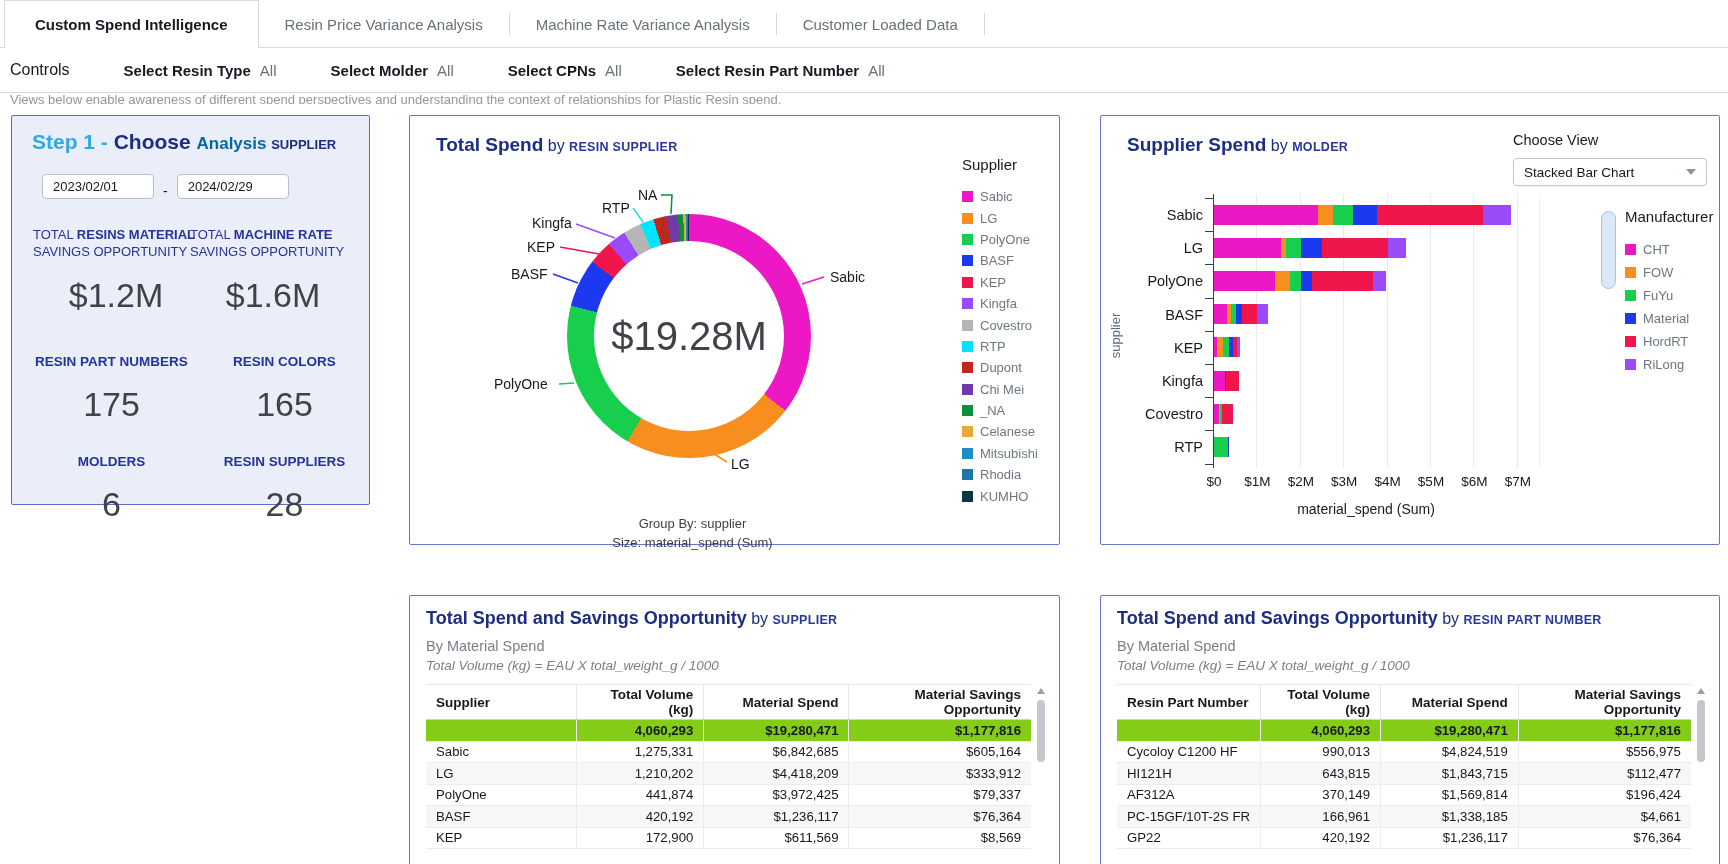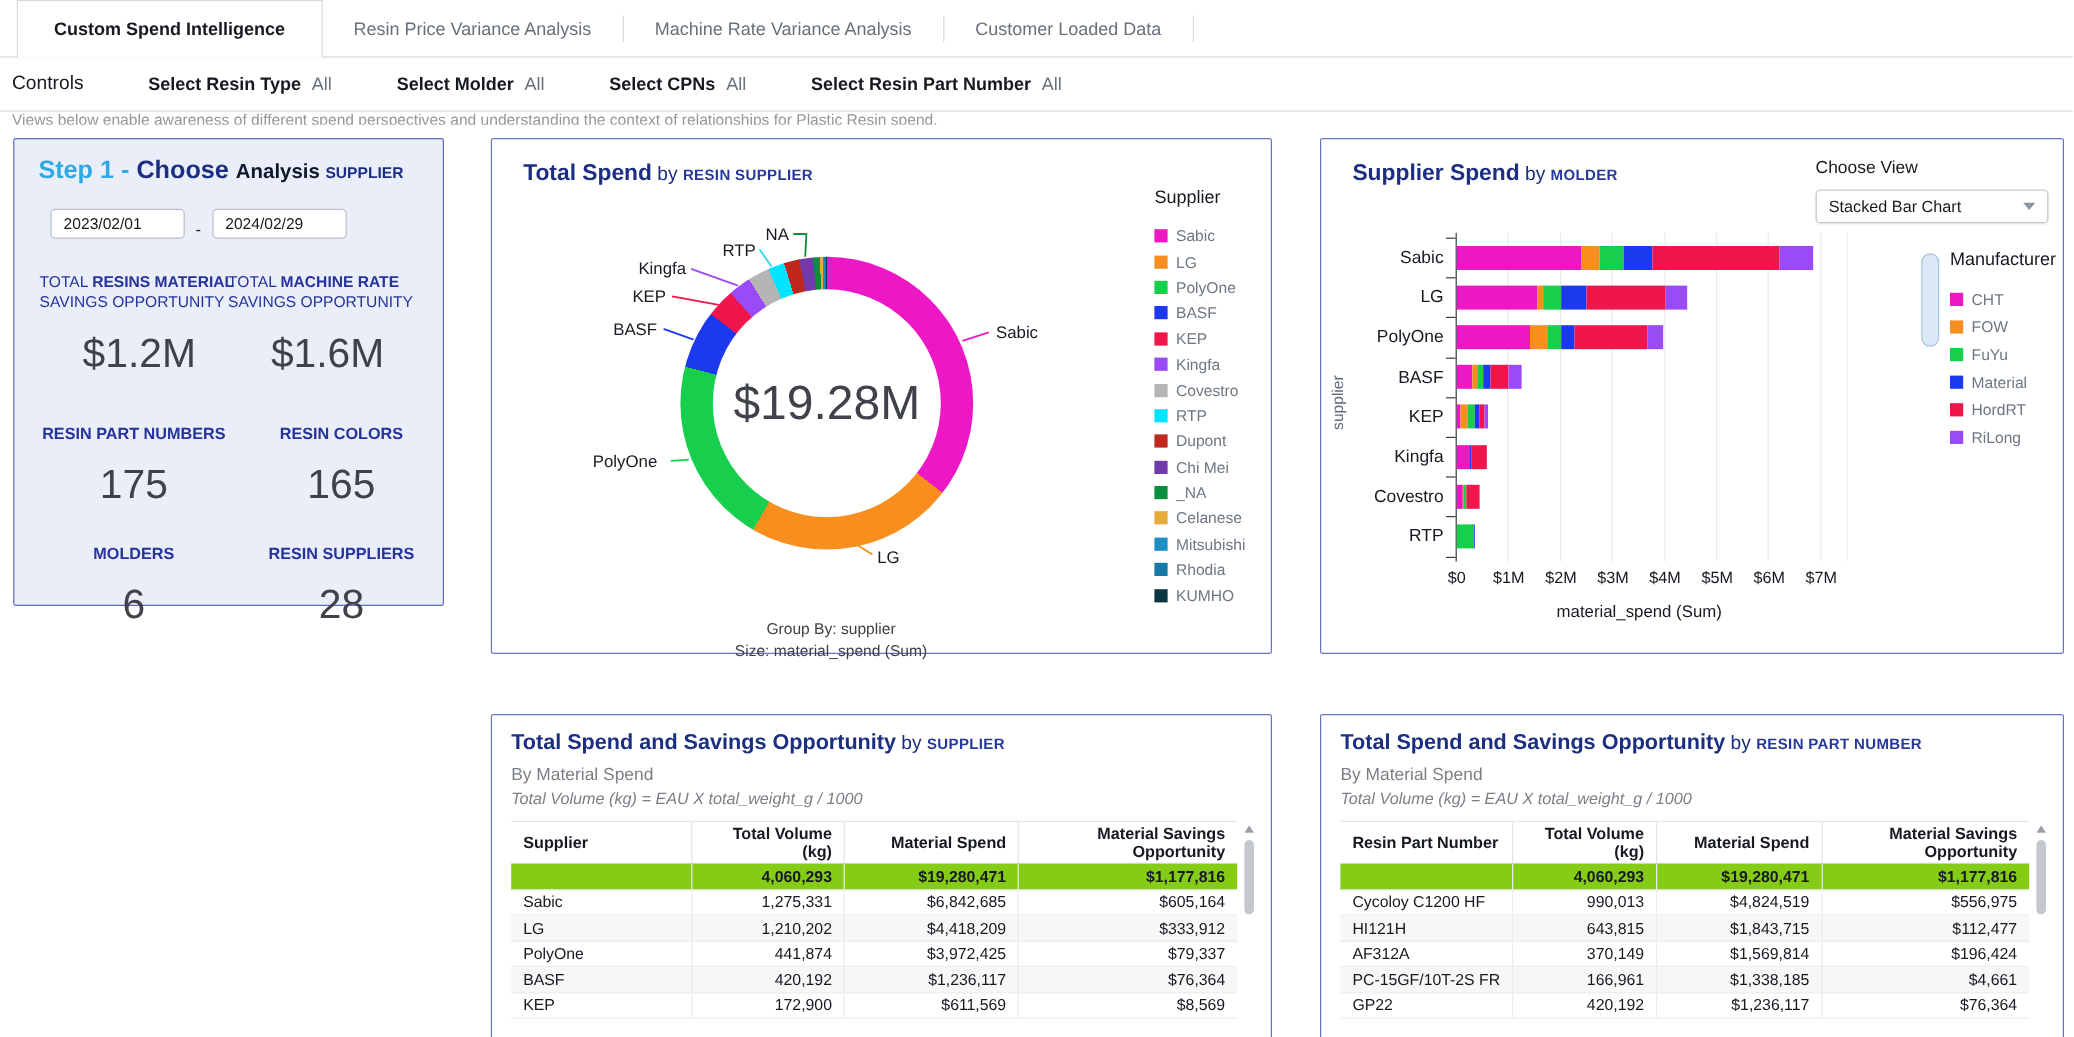--- a/index.html
+++ b/index.html
@@ -2,42 +2,42 @@
 <html><head>
 <meta charset="utf-8">
 <style>
 *{margin:0;padding:0;box-sizing:border-box}
 html,body{width:1728px;height:864px;overflow:hidden;background:#fff;
   font-family:"Liberation Sans",sans-serif;color:#16191f}
 
 .tabbar{position:relative;height:48px;display:flex;align-items:stretch;background:#fff;z-index:3}
 .tabbar::after{content:"";position:absolute;left:0;right:0;bottom:0;height:1px;background:#d9d9d9}
 .tab{display:flex;align-items:center;padding:0 26px;font-size:15px;color:#687078;white-space:nowrap;position:relative;cursor:pointer}
-.tab.active{margin-left:14px;padding:16px 30px;border:1px solid #d9d9d9;border-bottom:none;background:#fff;z-index:4;font-weight:700;color:#16191f}
+.tab.active{margin-left:4px;padding:16px 30px;border:1px solid #d9d9d9;border-bottom:none;background:#fff;z-index:4;font-weight:700;color:#16191f}
 .tab-sep{width:1px;height:22px;background:#d9d9d9;align-self:center}
 
 .controlsbar{height:45px;display:flex;align-items:center;border-bottom:1px solid #d9d9d9;padding-left:10px;gap:54px;background:#fff;position:relative;z-index:2}
 .controls-title{font-size:16px;color:#16191f}
 .filter{display:flex;align-items:center;gap:9px;cursor:pointer}
 .f-label{font-weight:700;font-size:15px;color:#16191f}
 .f-value{font-size:15px;color:#687078}
 .desc-clip{height:11px;overflow:hidden;padding-left:10px}
 .desc-text{font-size:13px;line-height:14px;color:#97979b}
 
 .panel{position:absolute;background:#fff;border:1px solid #6775c4;border-radius:2px}
 .p-title{position:absolute;left:26px;top:18px;white-space:nowrap}
 .t-main{font-size:19px;font-weight:700;color:#1c2e82}
 .t-by{font-size:16px;color:#1c2e82}
 .t-dim{font-size:12.5px;font-weight:600;color:#27389b;letter-spacing:.3px}
 
 #step1{left:11px;top:115px;width:359px;height:390px;background:#e9eef9;border-color:#5c6cc0}
 .s1-title{position:absolute;left:20px;top:14px;white-space:nowrap}
 .s1-step{color:#2fa9e3;font-weight:700;font-size:21px}
 .s1-choose{color:#1c2e82;font-weight:700;font-size:21px}
-.s1-analysis{color:#0f172a;font-weight:700;font-size:17px}
+.s1-analysis{color:#0369a1;font-weight:700;font-size:17px}
 .s1-timeframe{color:#1c2e82;font-weight:600;font-size:13px}
 .date-row{position:absolute;left:30px;top:58px;display:flex;align-items:flex-end;gap:9px}
 .date-input{width:112px;height:25px;border:1px solid #b9bfc9;border-radius:4px;background:#fff;font-size:13px;padding:0 10px;color:#16191f;font-family:inherit}
 .date-sep{font-size:14px;color:#16191f}
 .mcol{position:absolute;text-align:center}
 .m-label{font-size:13px;color:#26339b;line-height:17px;font-weight:600}
 .m-label .lt{font-weight:400}
 .m-label2{font-size:13.5px;color:#26339b;font-weight:600}
 .m-value{font-size:34px;color:#3f4248;margin-top:16px}
 .m-left{text-align:left;padding-left:9px}

